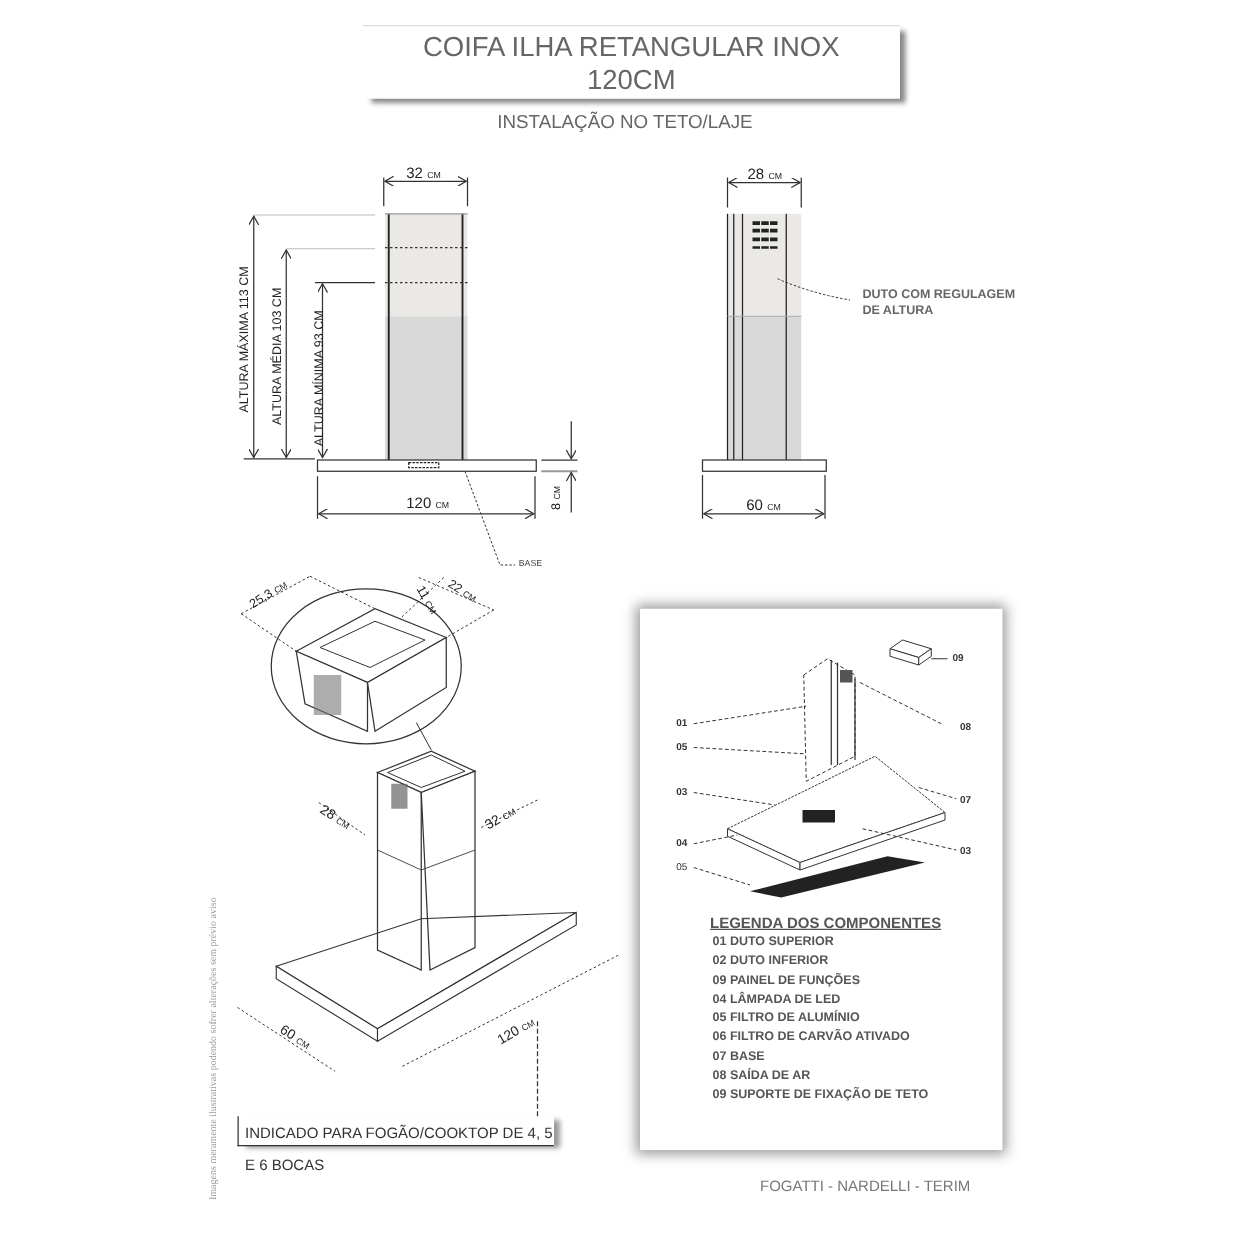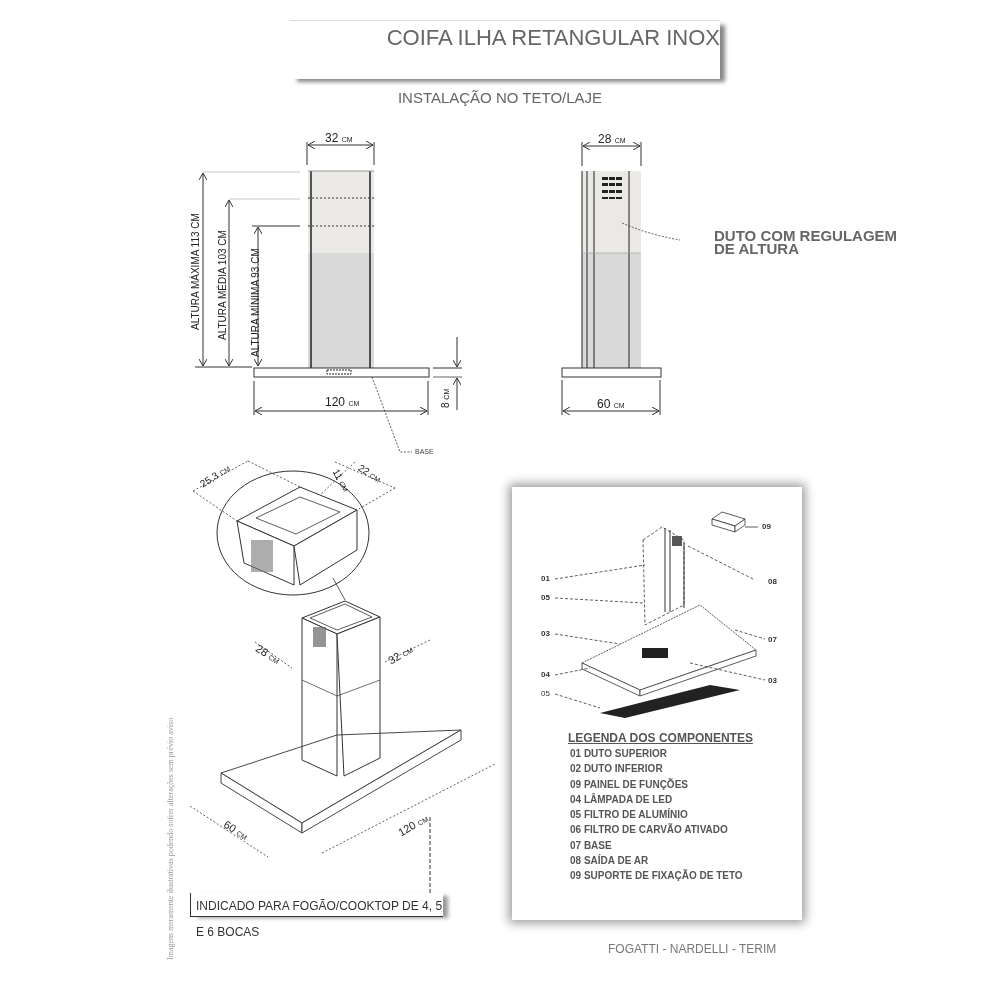--- a/index.html
+++ b/index.html
@@ -2,21 +2,21 @@
 <html><head>
 <meta charset="utf-8">
 <style>
   html, body { margin: 0; padding: 0; background: #ffffff; }
   body { width: 1000px; height: 1000px; position: relative; overflow: hidden; font-family: "Liberation Sans", sans-serif; color: #555; }
   .abs { position: absolute; }
   .title-box {
     left: 290px; top: 20px; width: 430px; height: 58px;
     background: #fff; border-top: 1px solid #ddd;
     box-shadow: 6px 4px 4px -1px #888;
-    text-align: right;
+    text-align: center;
   }
   .title-line1 { font-size: 22px; color: #666; margin-top: 4px; line-height: 26px; }
   .title-line2 { font-size: 22px; color: #666; line-height: 26px; }
   .subtitle { left: 290px; top: 89px; width: 420px; text-align: center; font-size: 15px; color: #666; }
   .legend-panel {
     left: 512px; top: 487px; width: 290px; height: 433px; background: #fff;
     box-shadow: 0 0 10px 3px #999;
   }
   .legend-title { left: 568px; top: 731px; font-size: 12px; font-weight: bold; color: #555; text-decoration: underline; }
   .legend-item { font-size: 10px; font-weight: bold; color: #555; }
@@ -30,20 +30,21 @@
   .vertical-note {
     left: 166px; top: 960px; transform-origin: left top; transform: rotate(-90deg);
     font-size: 8px; color: #999; white-space: nowrap; font-family: "Liberation Serif", serif;
   }
 </style>
 </head>
 <body>
 
 <div class="abs title-box">
   <div class="title-line1">COIFA ILHA RETANGULAR INOX</div>
+  <div class="title-line2">120CM</div>
 </div>
 <div class="abs subtitle">INSTALAÇÃO NO TETO/LAJE</div>
 
 <svg class="abs" style="left:0;top:0" width="1000" height="1000">
   <defs>
     <marker id="arr" markerWidth="8" markerHeight="8" refX="7" refY="4" orient="auto-start-reverse">
       <path d="M0,0 L7,4 L0,8" fill="none" stroke="#333" stroke-width="1"></path>
     </marker>
   </defs>
 
@@ -180,21 +181,21 @@
 <div class="abs" style="left:325px;top:131px;font-size:12px;color:#222"><span>32</span> <span style="font-size:7px">CM</span></div>
 <div class="abs" style="left:325px;top:395px;font-size:12px;color:#222"><span>120</span> <span style="font-size:7px">CM</span></div>
 <div class="abs" style="left:440px;top:392px;font-size:10px;color:#222;transform:rotate(-90deg);transform-origin:left top;top:408px"><span>8</span> <span style="font-size:7px">CM</span></div>
 <div class="abs" style="left:190px;top:330px;font-size:10px;color:#222;transform:rotate(-90deg);transform-origin:left top;white-space:nowrap">ALTURA MÁXIMA 113 CM</div>
 <div class="abs" style="left:217px;top:340px;font-size:10px;color:#222;transform:rotate(-90deg);transform-origin:left top;white-space:nowrap">ALTURA MÉDIA 103 CM</div>
 <div class="abs" style="left:250px;top:357px;font-size:10px;color:#222;transform:rotate(-90deg);transform-origin:left top;white-space:nowrap">ALTURA MÍNIMA 93 CM</div>
 <div class="abs" style="left:415px;top:448px;font-size:7px;color:#444">BASE</div>
 
 <div class="abs" style="left:598px;top:132px;font-size:12px;color:#222"><span>28</span> <span style="font-size:7px">CM</span></div>
 <div class="abs" style="left:597px;top:397px;font-size:12px;color:#222"><span>60</span> <span style="font-size:7px">CM</span></div>
-<div class="abs" style="left:714px;top:229px;font-size:15px;font-weight:bold;color:#666;line-height:13px">
+<div class="abs" style="left:690px;top:229px;font-size:10px;font-weight:bold;color:#666;line-height:13px">
   <div>DUTO COM REGULAGEM</div>
   <div>DE ALTURA</div>
 </div>
 
 <div class="abs" style="left:198px;top:480px;font-size:10px;color:#222;transform:rotate(-32deg);transform-origin:left top;white-space:nowrap"><span>25,3</span> <span style="font-size:7px">CM</span></div>
 <div class="abs" style="left:340px;top:467px;font-size:10px;color:#222;transform:rotate(60deg);transform-origin:left top;white-space:nowrap"><span>11</span> <span style="font-size:7px">CM</span></div>
 <div class="abs" style="left:362px;top:462px;font-size:10px;color:#222;transform:rotate(32deg);transform-origin:left top;white-space:nowrap"><span>22</span> <span style="font-size:7px">CM</span></div>
 
 <div class="abs" style="left:260px;top:642px;font-size:11px;color:#222;transform:rotate(32deg);transform-origin:left top;white-space:nowrap"><span>28</span> <span style="font-size:7px">CM</span></div>
 <div class="abs" style="left:386px;top:656px;font-size:11px;color:#222;transform:rotate(-30deg);transform-origin:left top;white-space:nowrap"><span>32</span> <span style="font-size:7px">CM</span></div>

